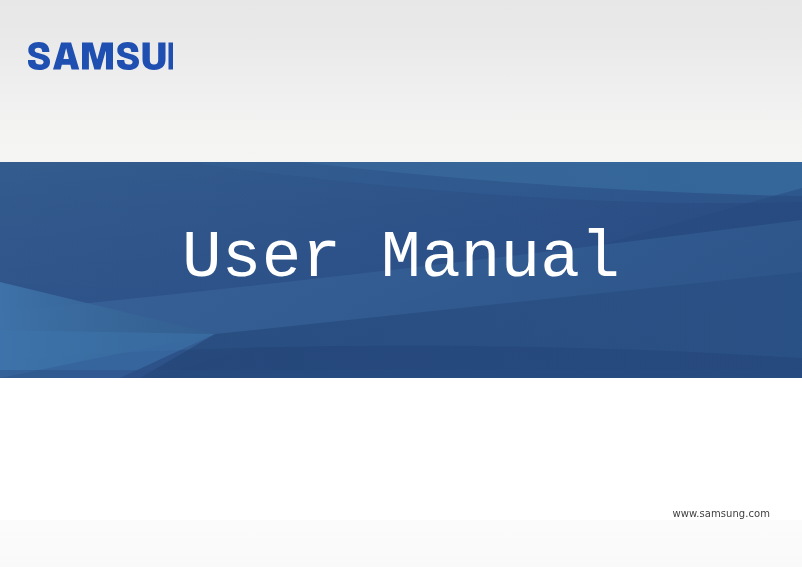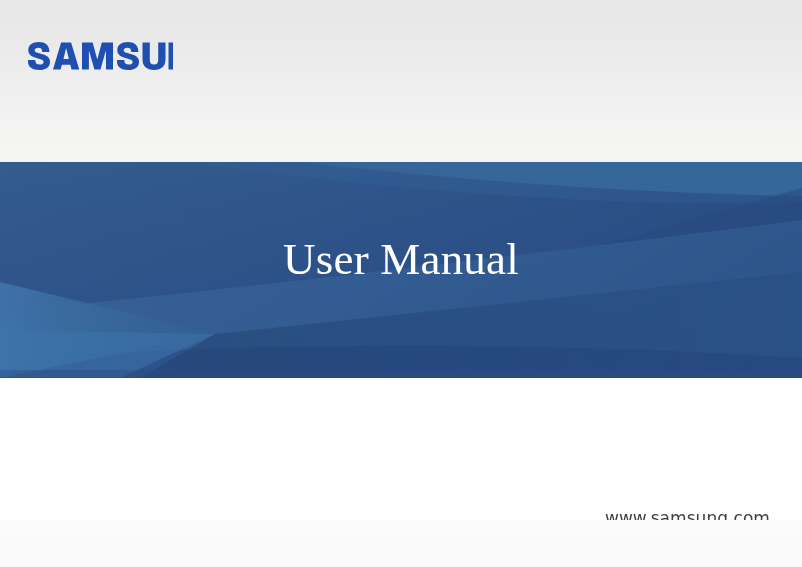--- a/index.html
+++ b/index.html
@@ -80,23 +80,23 @@
   .banner-title {
     position: absolute;
     left: 0;
     top: 0;
     width: 802px;
     height: 216px;
     display: flex;
     align-items: center;
     justify-content: center;
     color: #ffffff;
-    font-family: Liberation Serif, serif;
+    font-family: Liberation Mono, monospace;
     font-weight: 300;
-    font-size: 45px;
+    font-size: 66px;
     letter-spacing: 0.2px;
     line-height: 1;
     padding-bottom: 22px;
     box-sizing: border-box;
   }
 
   
   .body-area {
     position: absolute;
     left: 0;
@@ -106,21 +106,21 @@
     background: #ffffff;
   }
 
   
   .site-url {
     position: absolute;
     right: 32px;
     top: 508px;
     color: #3f3f3f;
     font-family: "DejaVu Sans", sans-serif;
-    font-size: 17px;
+    font-size: 10px;
     letter-spacing: 0.05px;
     white-space: nowrap;
   }
 
   
   .bottom-band {
     position: absolute;
     left: 0;
     top: 520px;
     width: 802px;

